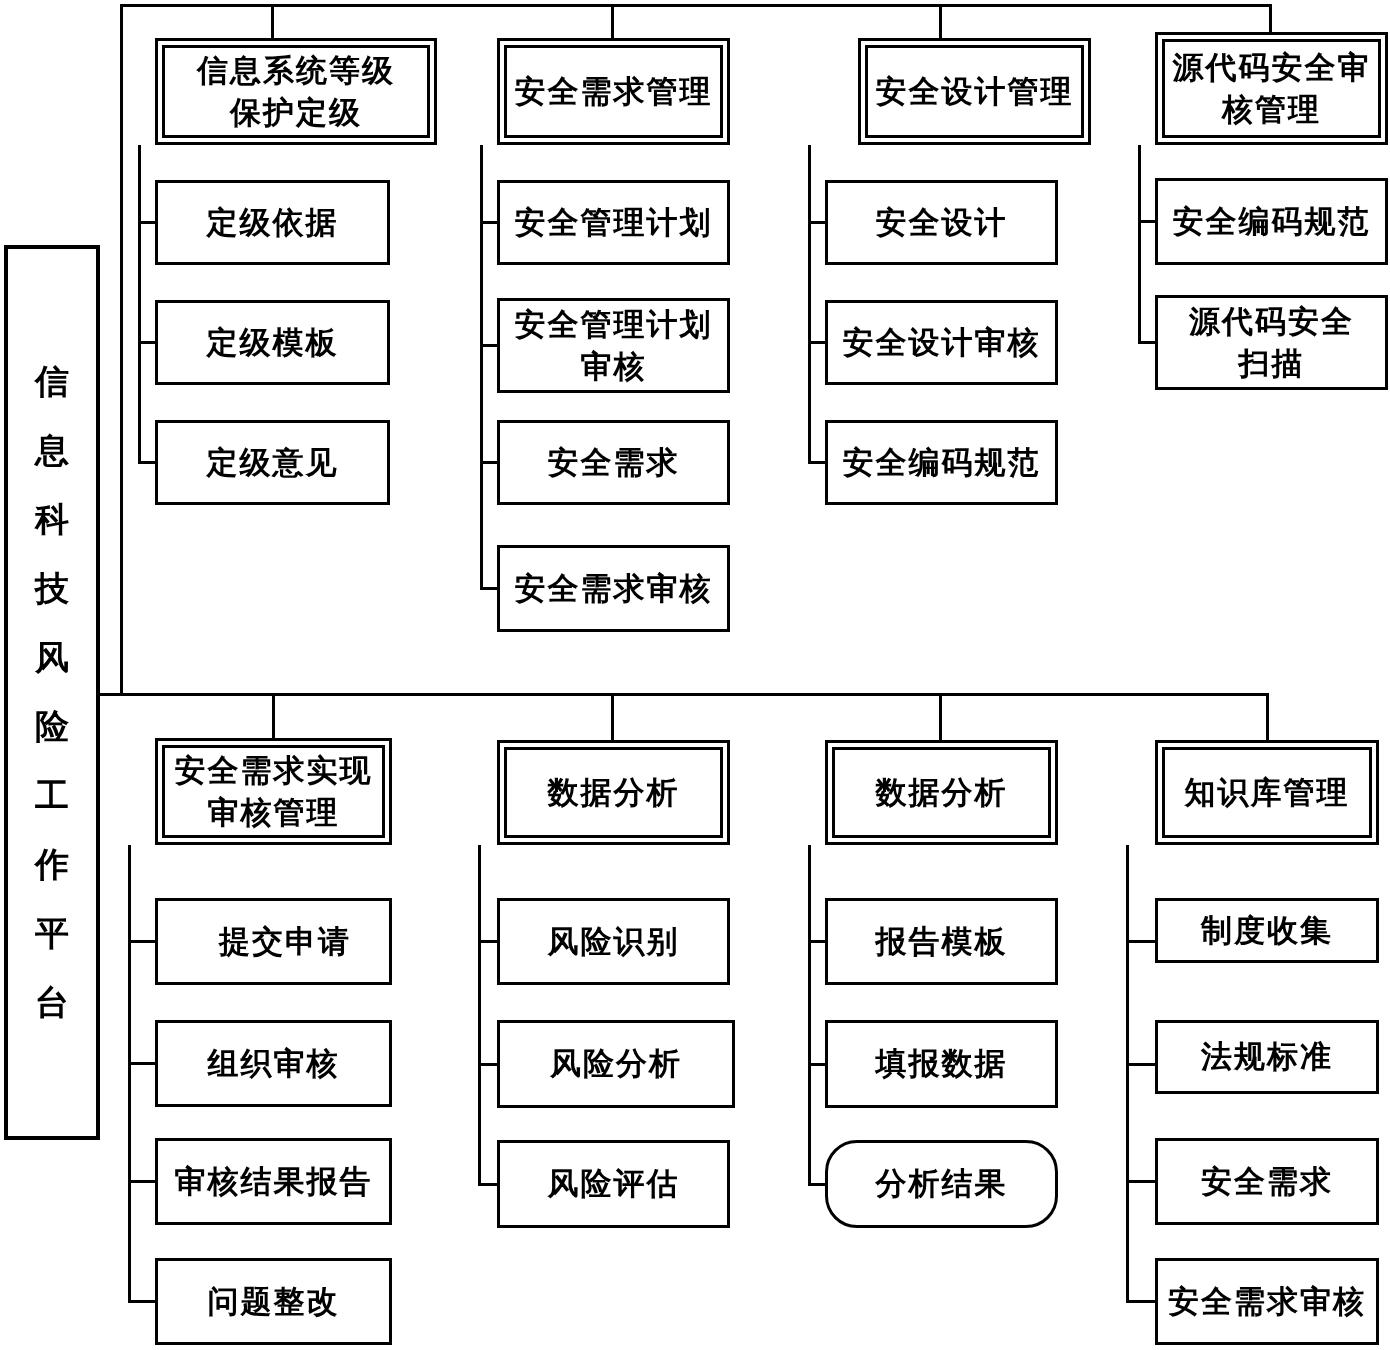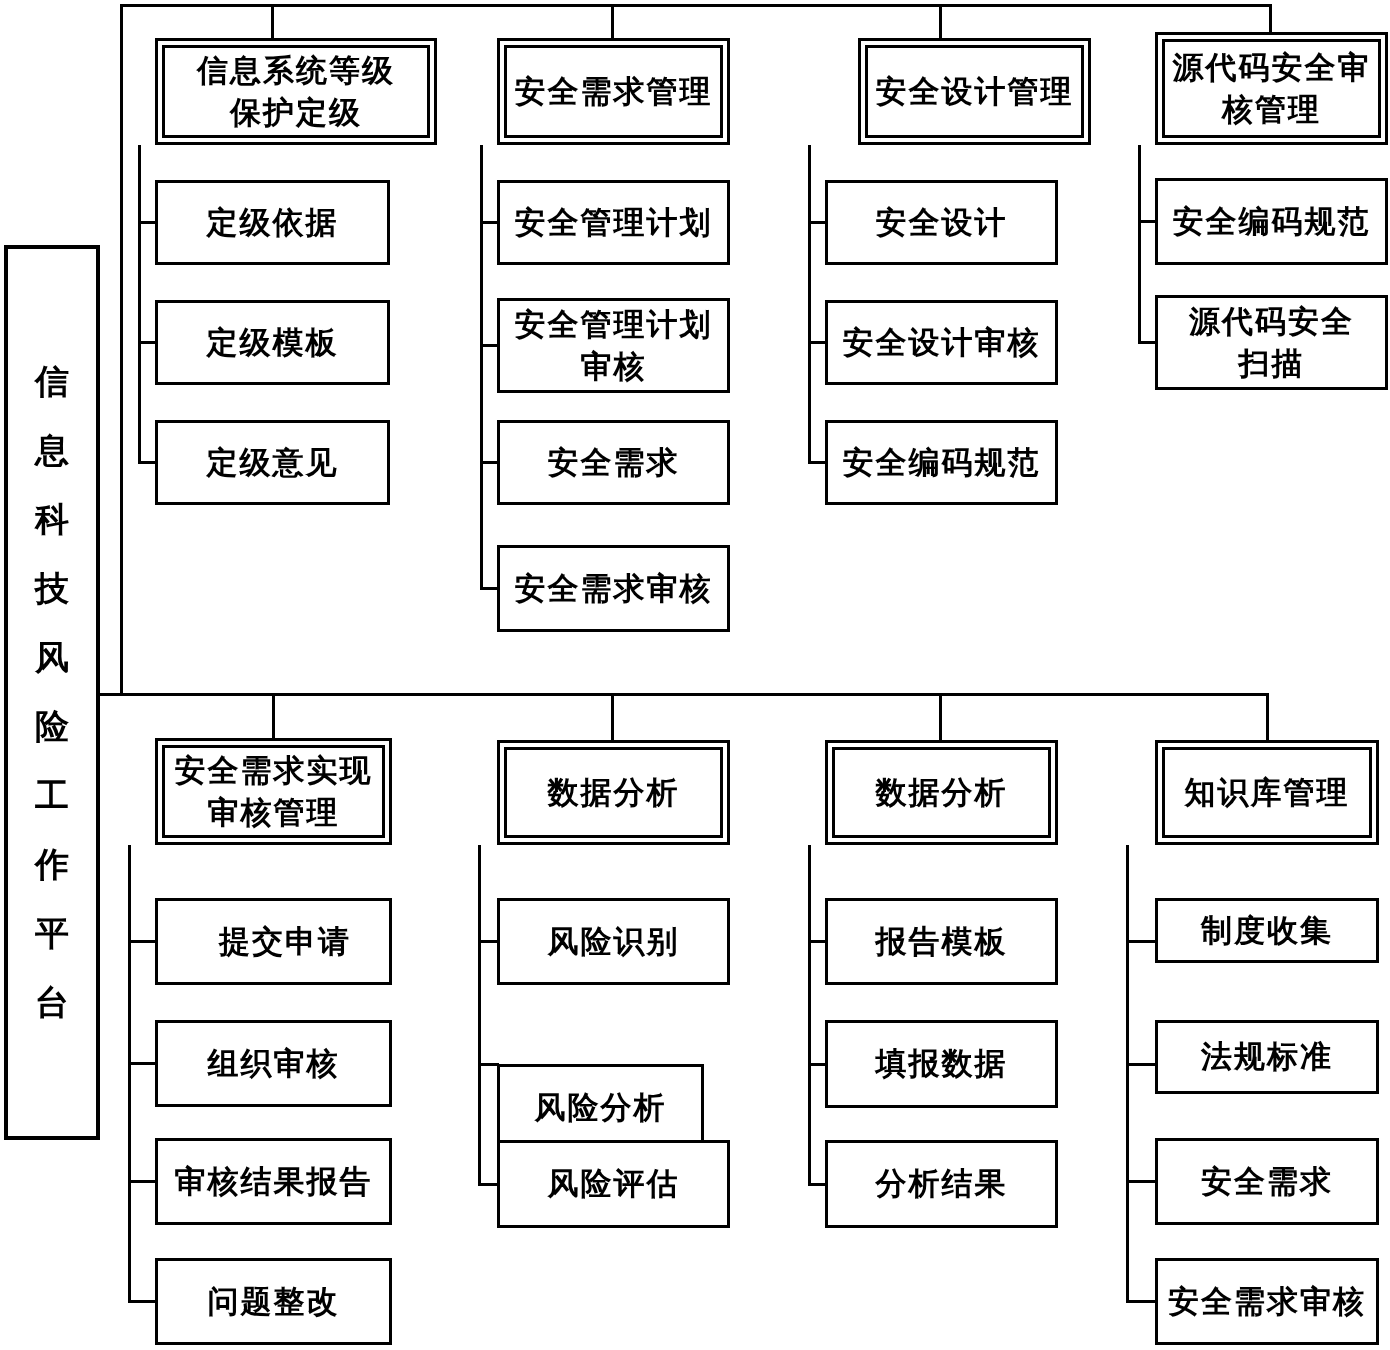--- a/index.html
+++ b/index.html
@@ -97,32 +97,32 @@
     <div class="line" style="left: 128px; top: 1180px; width: 29px; height: 3px;"></div>
     <div class="node child-box" style="left: 155px; top: 1138px; width: 237px; height: 87px;">审核结果报告</div>
     <div class="line" style="left: 128px; top: 1300px; width: 29px; height: 3px;"></div>
     <div class="node child-box" style="left: 155px; top: 1258px; width: 237px; height: 87px;">问题整改</div>
     <div class="line" style="left: 611px; top: 693px; width: 3px; height: 48px;"></div>
     <div class="node module-box" style="left: 497px; top: 740px; width: 233px; height: 105px;">数据分析</div>
     <div class="line" style="left: 478px; top: 845px; width: 3px; height: 340.5px;"></div>
     <div class="line" style="left: 478px; top: 940px; width: 21px; height: 3px;"></div>
     <div class="node child-box" style="left: 497px; top: 898px; width: 233px; height: 87px;">风险识别</div>
     <div class="line" style="left: 478px; top: 1062.5px; width: 21px; height: 3px;"></div>
-    <div class="node child-box" style="left: 497px; top: 1020px; width: 207px; height: 88px; margin-top: 44px;">风险分析</div>
+    <div class="node child-box" style="left: 497px; top: 1020px; width: 238px; height: 88px;">风险分析</div>
     <div class="line" style="left: 478px; top: 1182.5px; width: 21px; height: 3px;"></div>
     <div class="node child-box" style="left: 497px; top: 1140px; width: 233px; height: 88px;">风险评估</div>
     <div class="line" style="left: 939px; top: 693px; width: 3px; height: 48px;"></div>
     <div class="node module-box" style="left: 825px; top: 740px; width: 233px; height: 105px;">数据分析</div>
     <div class="line" style="left: 808px; top: 845px; width: 3px; height: 340.5px;"></div>
     <div class="line" style="left: 808px; top: 940px; width: 19px; height: 3px;"></div>
     <div class="node child-box" style="left: 825px; top: 898px; width: 233px; height: 87px;">报告模板</div>
     <div class="line" style="left: 808px; top: 1062.5px; width: 19px; height: 3px;"></div>
     <div class="node child-box" style="left: 825px; top: 1020px; width: 233px; height: 88px;">填报数据</div>
     <div class="line" style="left: 808px; top: 1182.5px; width: 19px; height: 3px;"></div>
-    <div class="node child-box" style="left: 825px; top: 1140px; width: 233px; height: 88px;">分析结果</div>
+    <div class="node child-box" style="left: 825px; top: 1140px; width: 233px; height: 88px; border-radius: 32px;">分析结果</div>
     <div class="line" style="left: 1266px; top: 693px; width: 3px; height: 48px;"></div>
     <div class="node module-box" style="left: 1155px; top: 740px; width: 224px; height: 105px;">知识库管理</div>
     <div class="line" style="left: 1126px; top: 845px; width: 3px; height: 458px;"></div>
     <div class="line" style="left: 1126px; top: 940px; width: 31px; height: 3px;"></div>
     <div class="node child-box" style="left: 1155px; top: 898px; width: 224px; height: 65px;">制度收集</div>
     <div class="line" style="left: 1126px; top: 1062.5px; width: 31px; height: 3px;"></div>
     <div class="node child-box" style="left: 1155px; top: 1020px; width: 224px; height: 74px;">法规标准</div>
     <div class="line" style="left: 1126px; top: 1180px; width: 31px; height: 3px;"></div>
     <div class="node child-box" style="left: 1155px; top: 1138px; width: 224px; height: 87px;">安全需求</div>
     <div class="line" style="left: 1126px; top: 1300px; width: 31px; height: 3px;"></div>

